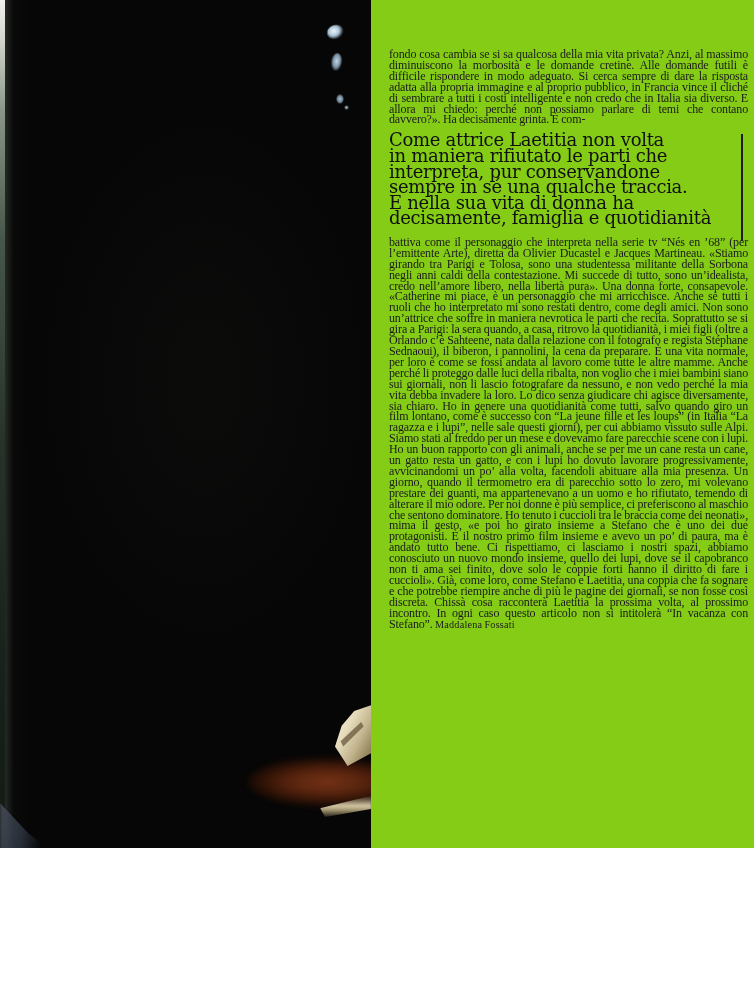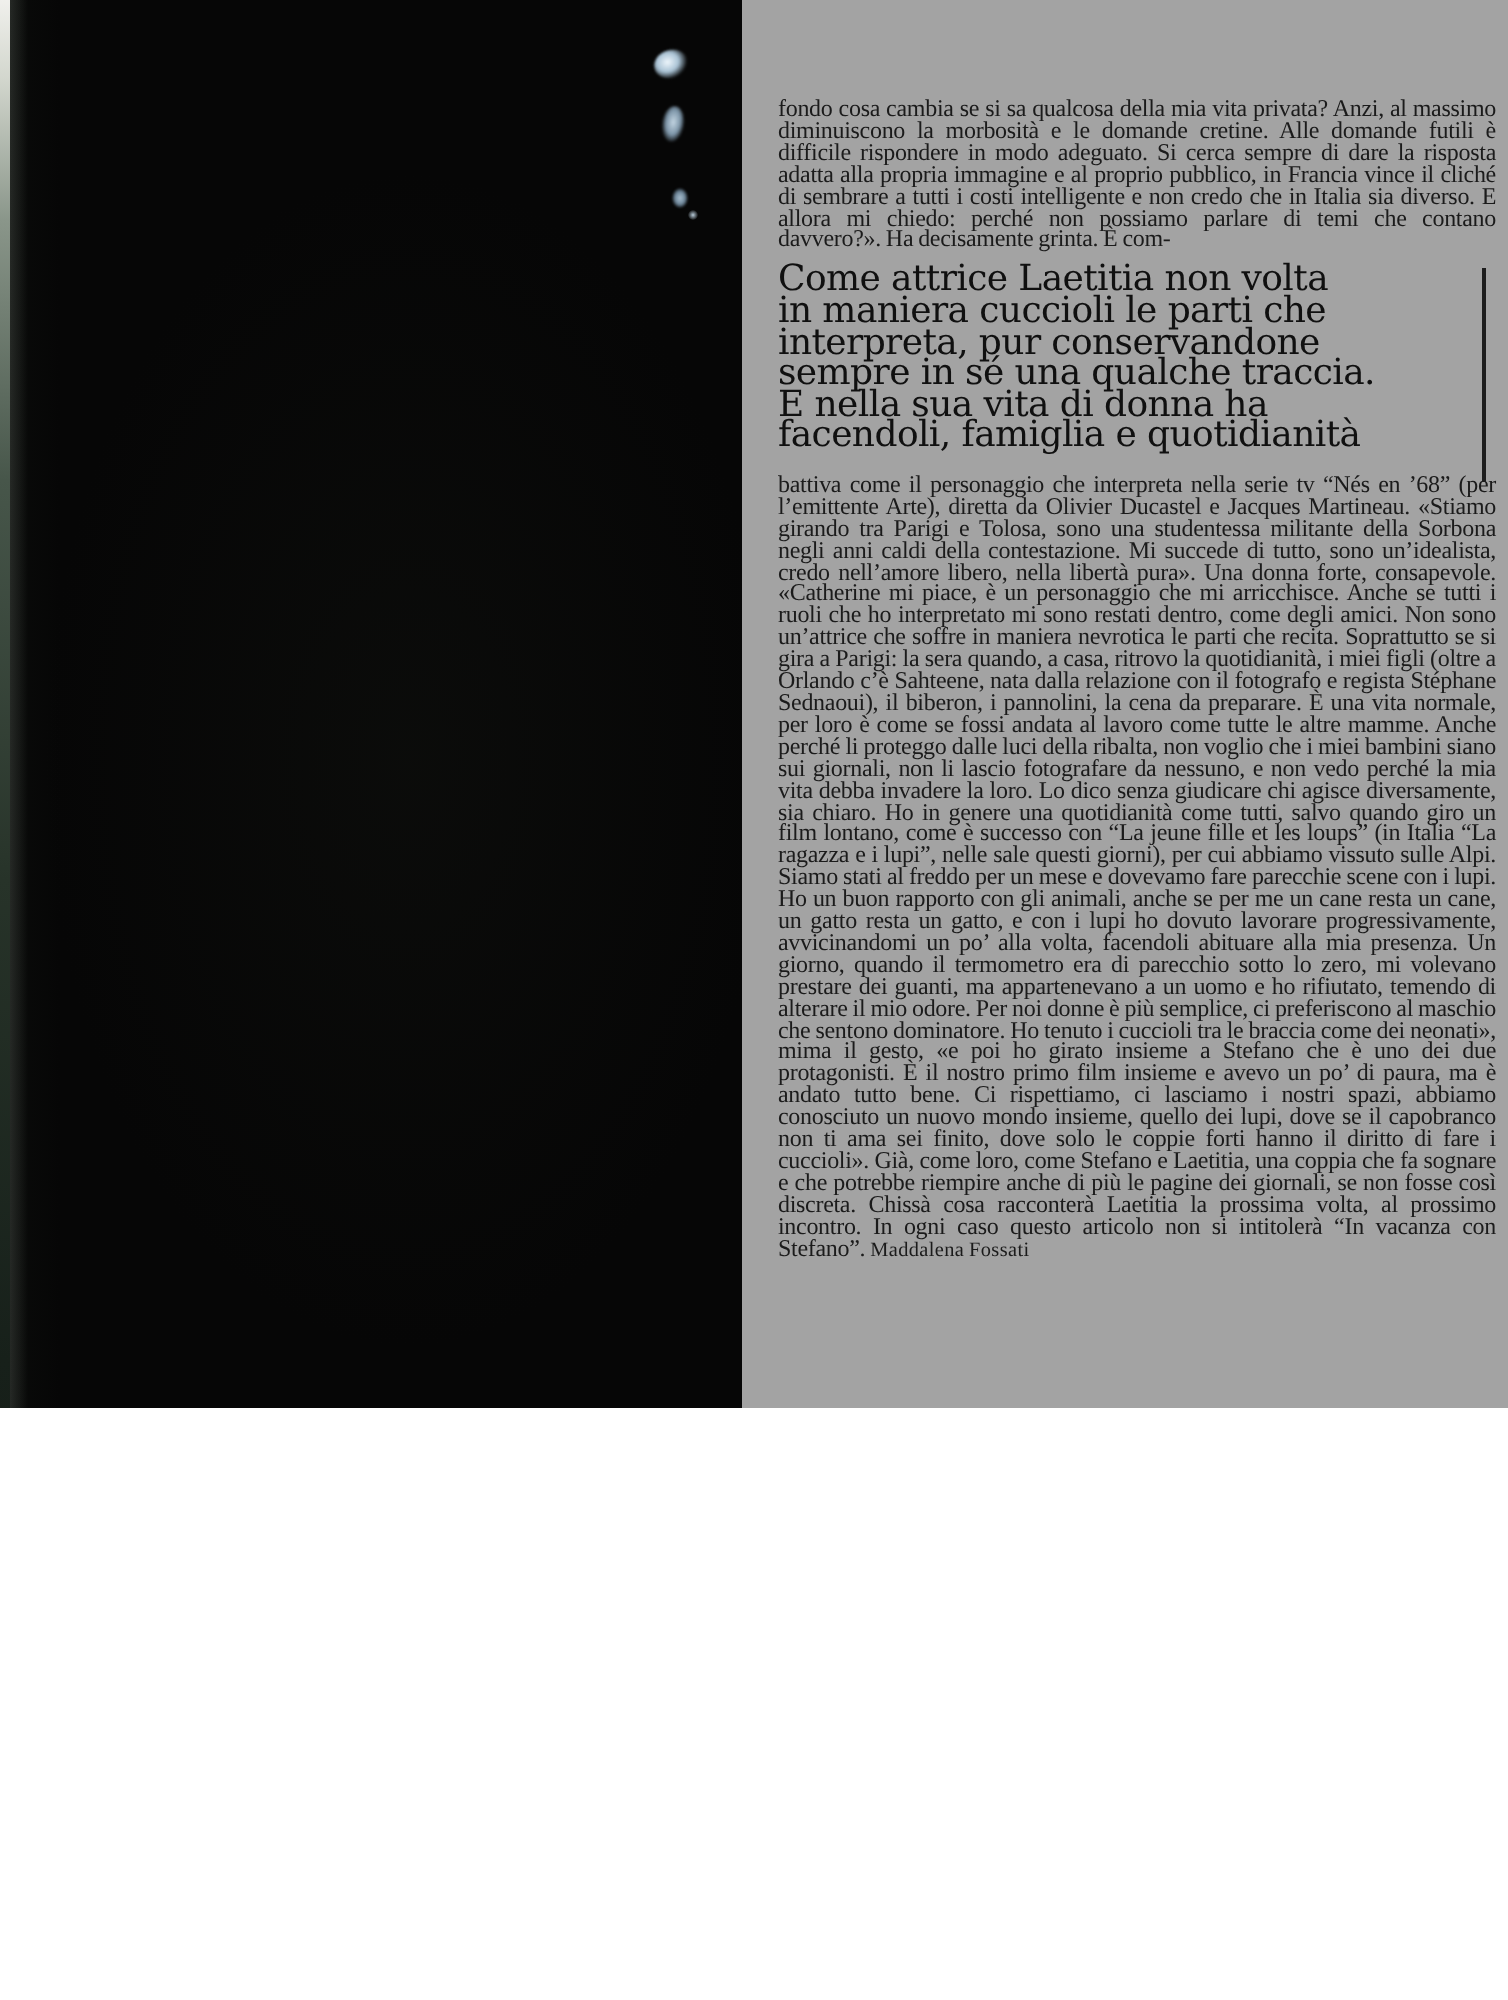--- a/index.html
+++ b/index.html
@@ -1,18 +1,18 @@
 <!DOCTYPE html>
 <html lang="it"><head>
 <meta charset="utf-8">
 <style>
   html,body{margin:0;padding:0;}
   body{width:754px;height:1000px;background:#ffffff;overflow:hidden;
        font-family:"Liberation Serif", serif;}
-  .page{position:relative;width:754px;height:704px;background:#a3a3a3;overflow:hidden;}
+  .page{position:relative;width:754px;height:848px;background:#84cc16;overflow:hidden;}
 
   
   .photo{position:absolute;left:0;top:0;width:371px;height:1000px;
          background:#060606;overflow:hidden;}
   .photo-inner-shade{position:absolute;left:0;top:0;width:100%;height:100%;
          background:
            radial-gradient(ellipse 260px 420px at 55% 38%, rgba(20,22,18,0.35), rgba(0,0,0,0) 70%),
            linear-gradient(to right, rgba(22,28,22,0.25) 0, rgba(0,0,0,0) 30px);}
   .left-page-edge{position:absolute;left:0;top:0;width:5px;height:100%;
          background:linear-gradient(#f0f0ec 0%, #d2d6cd 4%, #8a968a 11%,
@@ -88,24 +88,24 @@
     <div class="gray-wedge"></div>
     <div class="photo-bottom-line"></div>
   </div>
 
   <div class="article">
 
     <div class="body-text">fondo cosa cambia se si sa qualcosa della mia vita privata? Anzi, al massimo diminuiscono la morbosità e le domande cretine. Alle domande futili è difficile rispondere in modo adeguato. Si cerca sempre di dare la risposta adatta alla propria immagine e al proprio pubblico, in Francia vince il cliché di sembrare a tutti i costi intelligente e non credo che in Italia sia diverso. E allora mi chiedo: perché non possiamo parlare di temi che contano davvero?». Ha decisamente grinta. È com-</div>
 
     <div class="pull-quote">
       <div class="pq-line">Come attrice Laetitia non volta</div>
-      <div class="pq-line">in maniera cuccioli le parti che</div>
+      <div class="pq-line">in maniera rifiutato le parti che</div>
       <div class="pq-line">interpreta, pur conservandone</div>
       <div class="pq-line">sempre in sé una qualche traccia.</div>
       <div class="pq-line">E nella sua vita di donna ha</div>
-      <div class="pq-line">facendoli, famiglia e quotidianità</div>
+      <div class="pq-line">decisamente, famiglia e quotidianità</div>
       <div class="pq-rule"></div>
     </div>
 
     <div class="body-text"><span>battiva come il personaggio che interpreta nella serie tv “Nés en ’68” (per l’emittente Arte), diretta da Olivier Ducastel e Jacques Martineau. «Stiamo girando tra Parigi e Tolosa, sono una studentessa militante della Sorbona negli anni caldi della contestazione. Mi succede di tutto, sono un’idealista, credo nell’amore libero, nella libertà pura». Una donna forte, consapevole. «Catherine mi piace, è un personaggio che mi arricchisce. Anche se tutti i ruoli che ho interpretato mi sono restati dentro, come degli amici. Non sono un’attrice che soffre in maniera nevrotica le parti che recita. Soprattutto se si gira a Parigi: la sera quando, a casa, ritrovo la quotidianità, i miei figli (oltre a Orlando c’è Sahteene, nata dalla relazione con il fotografo e regista Stéphane Sednaoui), il biberon, i pannolini, la cena da preparare. È una vita normale, per loro è come se fossi andata al lavoro come tutte le altre mamme. Anche perché li proteggo dalle luci della ribalta, non voglio che i miei bambini siano sui giornali, non li lascio fotografare da nessuno, e non vedo perché la mia vita debba invadere la loro. Lo dico senza giudicare chi agisce diversamente, sia chiaro. Ho in genere una quotidianità come tutti, salvo quando giro un film lontano, come è successo con “La jeune fille et les loups” (in Italia “La ragazza e i lupi”, nelle sale questi giorni), per cui abbiamo vissuto sulle Alpi. Siamo stati al freddo per un mese e dovevamo fare parecchie scene con i lupi. Ho un buon rapporto con gli animali, anche se per me un cane resta un cane, un gatto resta un gatto, e con i lupi ho dovuto lavorare progressivamente, avvicinandomi un po’ alla volta, facendoli abituare alla mia presenza. Un giorno, quando il termometro era di parecchio sotto lo zero, mi volevano prestare dei guanti, ma appartenevano a un uomo e ho rifiutato, temendo di alterare il mio odore. Per noi donne è più semplice, ci preferiscono al maschio che sentono dominatore. Ho tenuto i cuccioli tra le braccia come dei neonati», mima il gesto, «e poi ho girato insieme a Stefano che è uno dei due protagonisti. È il nostro primo film insieme e avevo un po’ di paura, ma è andato tutto bene. Ci rispettiamo, ci lasciamo i nostri spazi, abbiamo conosciuto un nuovo mondo insieme, quello dei lupi, dove se il capobranco non ti ama sei finito, dove solo le coppie forti hanno il diritto di fare i cuccioli». Già, come loro, come Stefano e Laetitia, una coppia che fa sognare e che potrebbe riempire anche di più le pagine dei giornali, se non fosse così discreta. Chissà cosa racconterà Laetitia la prossima volta, al prossimo incontro. In ogni caso questo articolo non si intitolerà “In vacanza con Stefano”. </span><span class="byline">Maddalena Fossati</span></div>
 
   </div>
 </div>
 
 </body></html>

